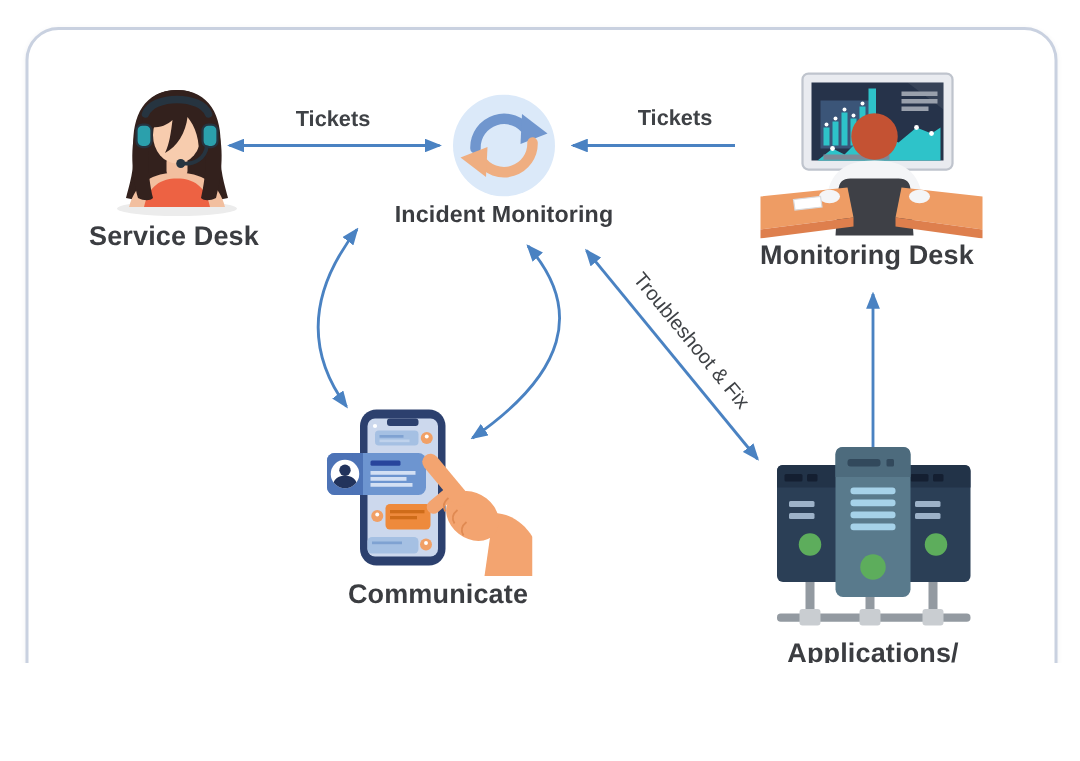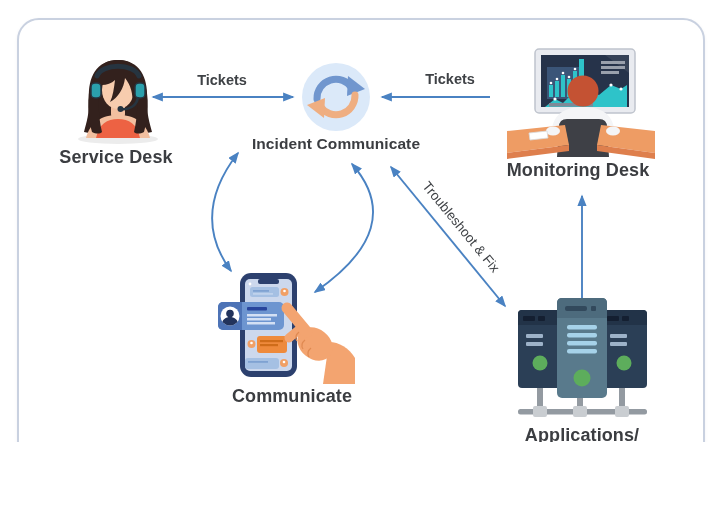--- a/index.html
+++ b/index.html
@@ -74,21 +74,21 @@
   </svg>
   <div class="node-label" style="left:36px;top:147px;width:160px;">Service Desk</div>
 
   <svg class="abs" style="left:302px;top:63px;" width="68" height="68" viewBox="0 0 68 68">
     <circle cx="34" cy="34" r="34" fill="#dbe9f9"></circle>
     <path d="M15 36 A19 19 0 0 1 50 25" stroke="#7096ce" stroke-width="7" fill="none" stroke-linecap="round"></path>
     <polygon points="46,13 63,26 45,33" fill="#7096ce"></polygon>
     <path d="M53 32 A19 19 0 0 1 18 43" stroke="#efae81" stroke-width="7" fill="none" stroke-linecap="round"></path>
     <polygon points="22,55 5,42 23,35" fill="#efae81"></polygon>
   </svg>
-  <div class="node-label small" style="left:246px;top:135px;width:180px;">Incident Communicate</div>
+  <div class="node-label small" style="left:246px;top:135px;width:180px;">Incident Monitoring</div>
 
   <svg class="abs" style="left:505px;top:45px;" width="152" height="114" viewBox="0 0 152 114">
     <rect x="30" y="4" width="100" height="64" rx="4" fill="#e9ebf0" stroke="#bfc4cd" stroke-width="1.5"></rect>
     <rect x="36" y="10" width="88" height="52" fill="#26334a"></rect>
     <polygon points="124,10 124,28 100,10" fill="#ffffff" opacity="0.08"></polygon>
     <rect x="42" y="22" width="34" height="32" fill="#3b5578"></rect>
     <g fill="#2ec3c9">
       <rect x="44" y="40" width="4" height="12"></rect>
       <rect x="50" y="36" width="4" height="16"></rect>
       <rect x="56" y="30" width="4" height="22"></rect>

